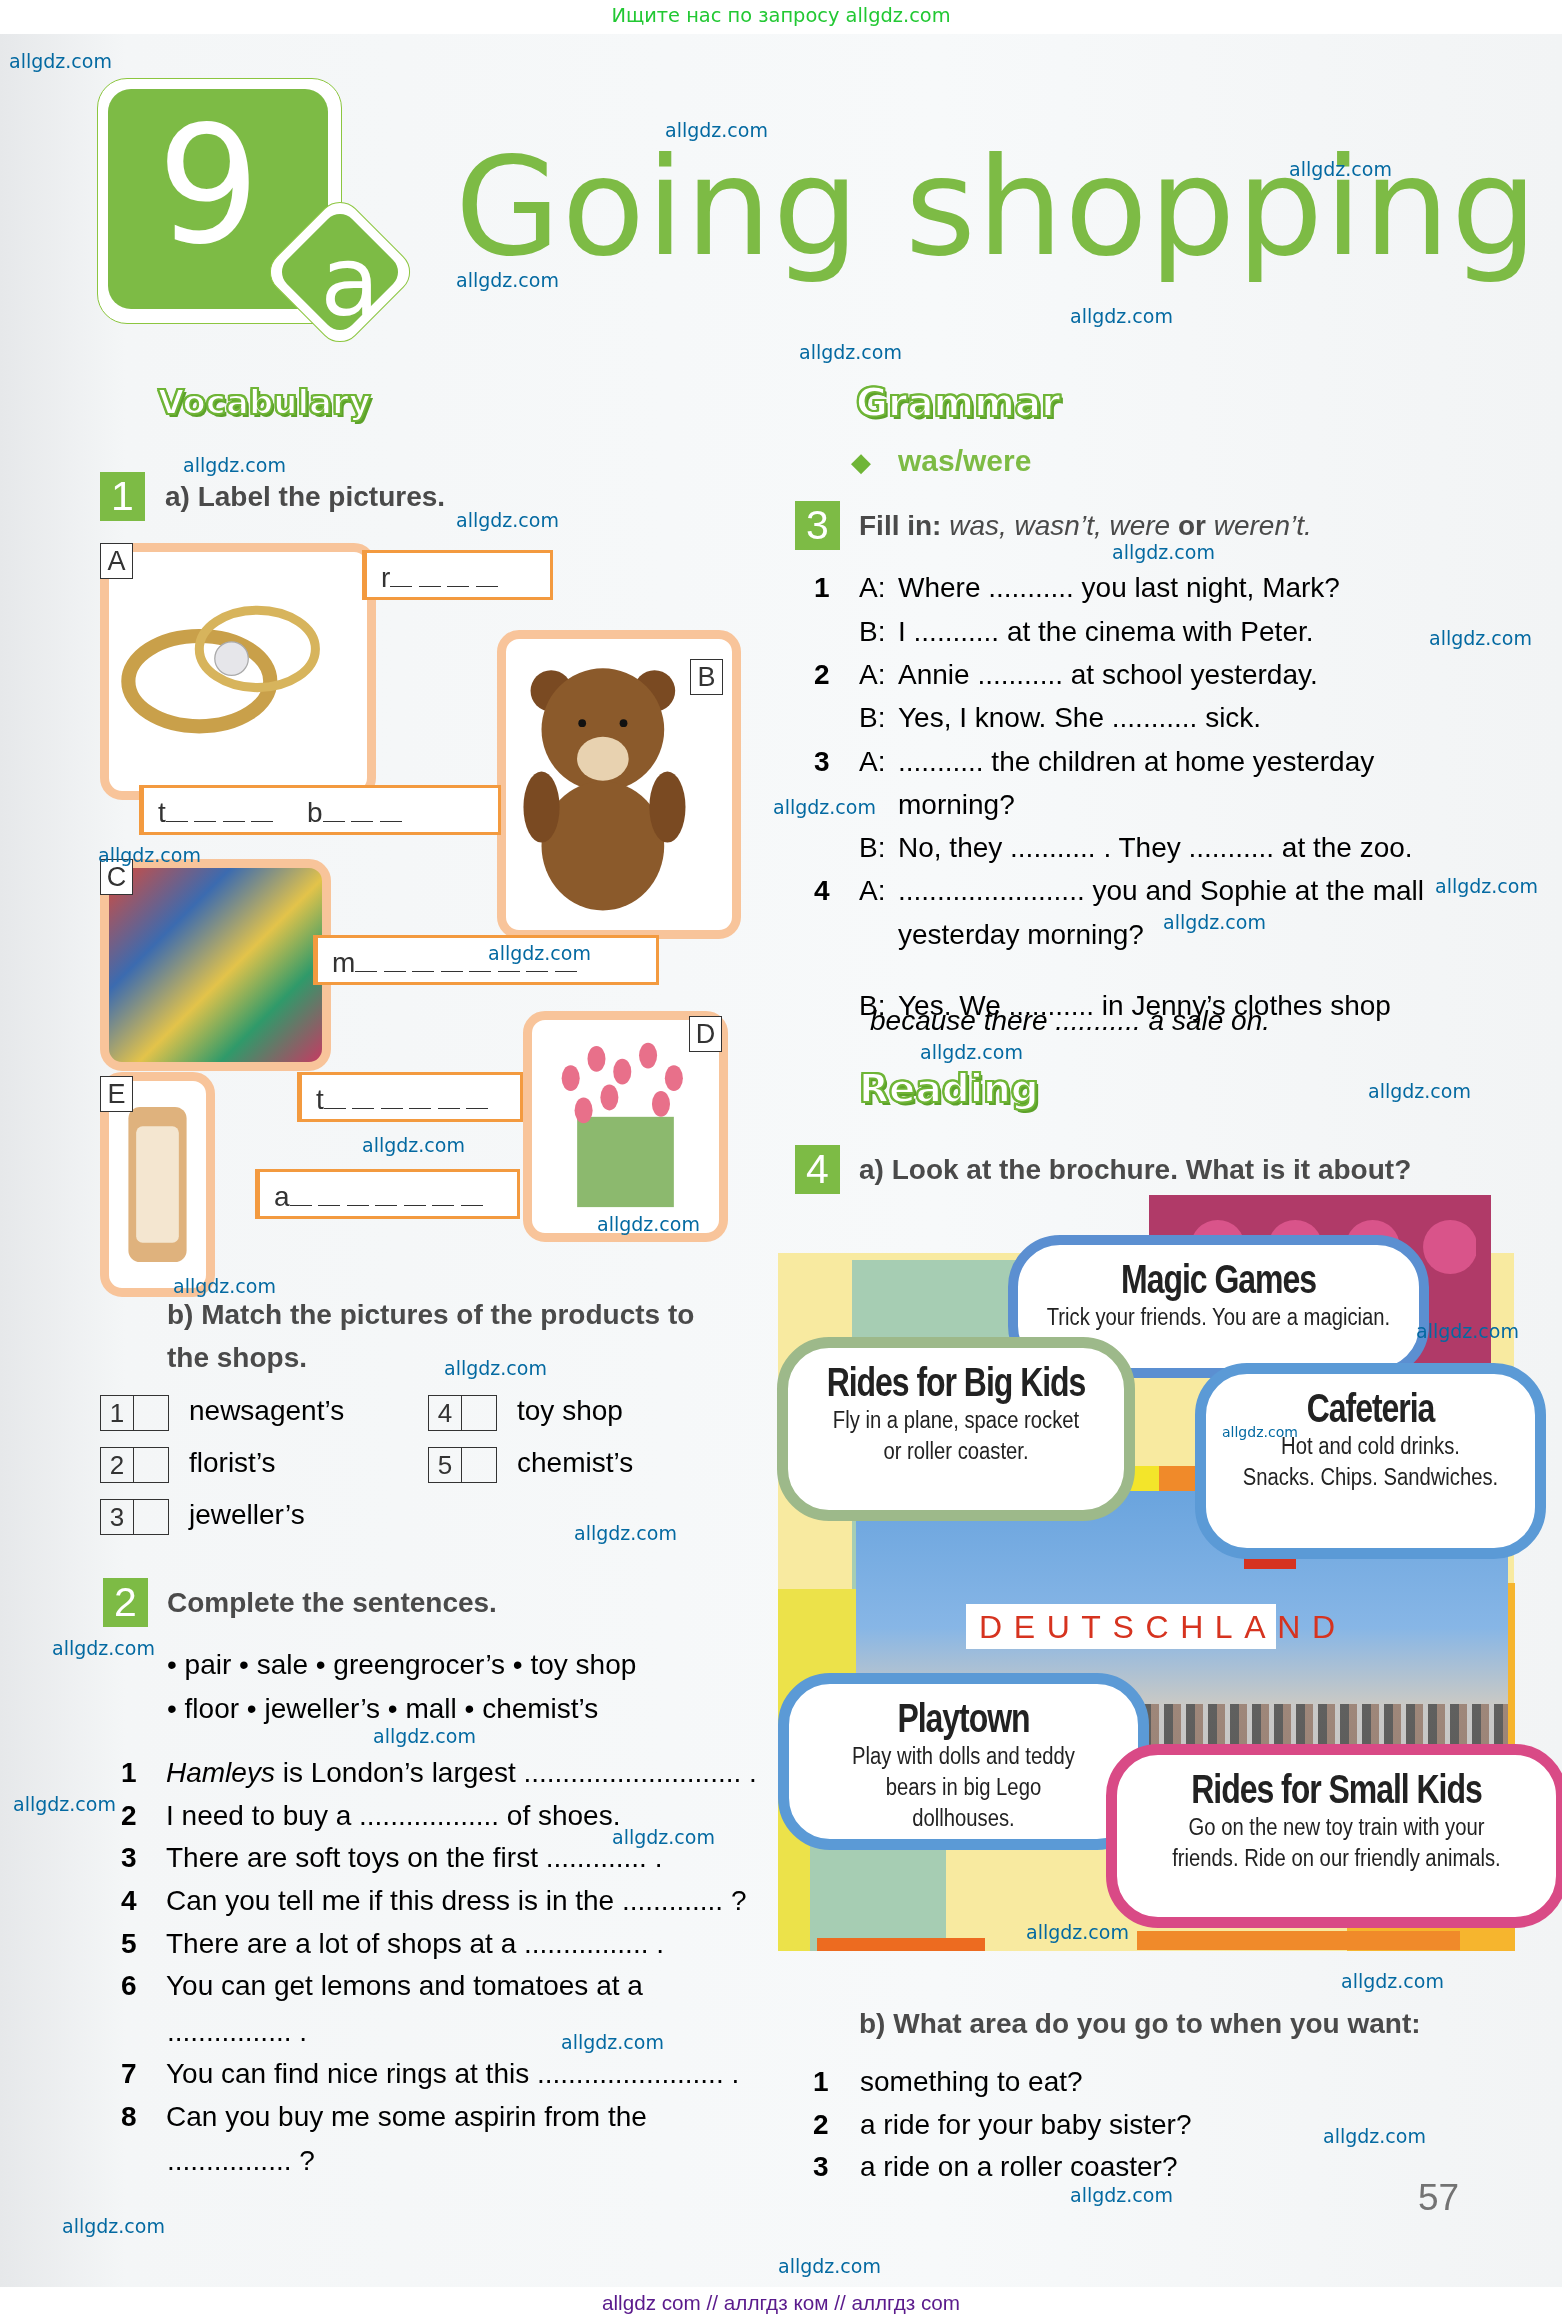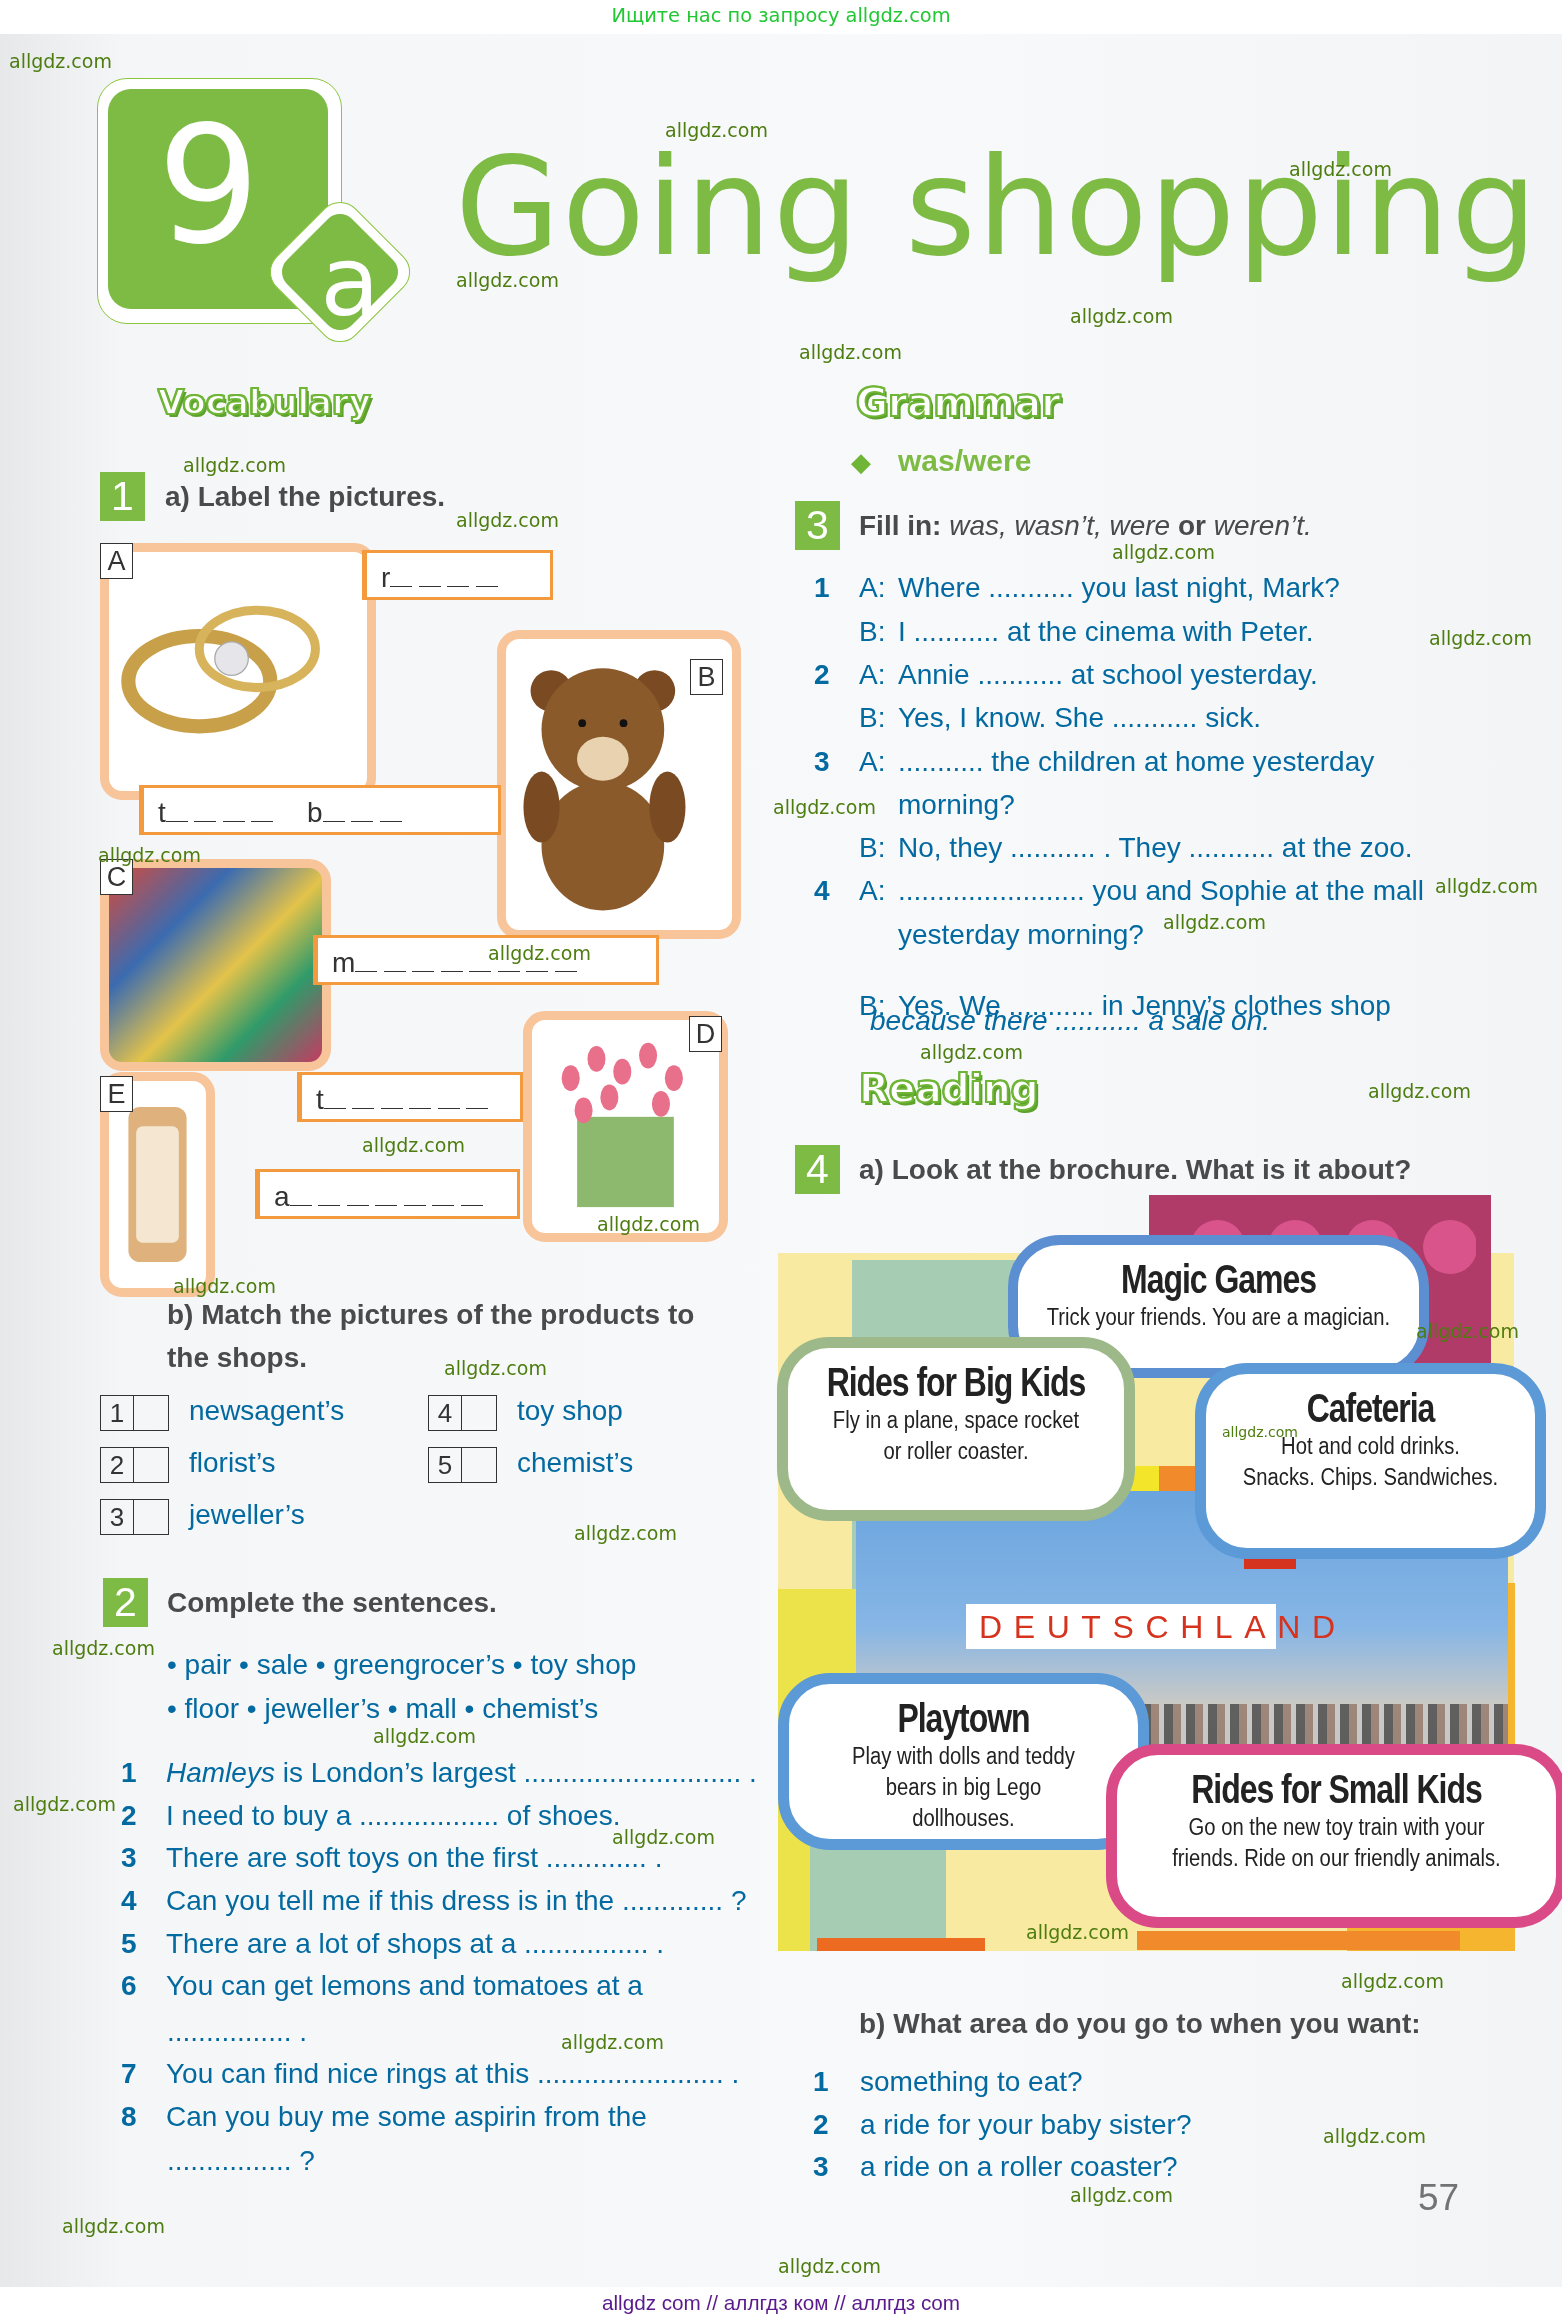--- a/index.html
+++ b/index.html
@@ -2,34 +2,34 @@
 <html style="font-size:10.3px"><head>
 <meta charset="utf-8">
 <style>
   html,body{margin:0;padding:0;}
   body{width:1562px;height:2319px;position:relative;background:#fff;overflow:hidden;font-family:"Liberation Sans",sans-serif;color:#444;}
   .topbar{position:absolute;left:0;top:0;width:1562px;height:32px;background:#fff;text-align:center;}
   .topbar span{font-family:"DejaVu Sans",sans-serif;font-size:19.4px;color:#22c833;line-height:32px;}
   .page{position:absolute;left:0;top:34px;width:1562px;height:2253px;background:linear-gradient(90deg,#e6e8ea 0,#f4f6f7 8%,#f7f9fa 60%,#f2f4f5 100%);}
   .bottombar{position:absolute;left:0;top:2287px;width:1562px;height:32px;background:#fff;text-align:center;}
   .bottombar span{font-size:20.7px;color:#5a1a8c;line-height:32px;}
-  .wm{position:absolute;font-family:"DejaVu Sans",sans-serif;font-size:19px;color:#4d7c0f;white-space:nowrap;}
+  .wm{position:absolute;font-family:"DejaVu Sans",sans-serif;font-size:19px;color:#0369a1;white-space:nowrap;}
   .abs{position:absolute;}
   
   .badge9{position:absolute;left:97px;top:78px;width:243px;height:244px;border:1.9px solid #8cc63f;border-radius:30px;background:#fff;}
   .badge9 .inner{position:absolute;left:10.3px;top:10.3px;width:220px;height:220px;border-radius:23px;background:#7dbb45;}
   .badge9 .num{position:absolute;left:59px;top:26px;font-size:162px;color:#fff;font-family:"DejaVu Sans",sans-serif;line-height:1;}
   .badgeA{position:absolute;left:284px;top:216px;width:110px;height:110px;transform:rotate(45deg);border:1.9px solid #8cc63f;border-radius:22px;background:#fff;}
   .badgeA .inner{position:absolute;left:9px;top:9px;width:92px;height:92px;border-radius:17px;background:#7dbb45;}
   .badgeA-letter{position:absolute;left:311px;top:233px;width:78px;text-align:center;font-size:97px;color:#fff;font-family:"DejaVu Sans",sans-serif;line-height:1;}
   .title{position:absolute;left:455px;top:139px;font-family:"DejaVu Sans",sans-serif;font-size:136px;color:#7dbb45;letter-spacing:1.3px;line-height:1;}
   .section{position:absolute;font-family:"DejaVu Sans",sans-serif;font-weight:bold;color:#fff;-webkit-text-stroke:1.9px #6fb536;text-shadow:2.6px 2.6px 0 #5da22a,-1.3px -1.3px 0 #6fb536,1.3px -1.3px 0 #6fb536,-1.3px 1.3px 0 #6fb536;}
   .numbox{position:absolute;background:#7dbb45;color:#fff;text-align:center;font-size:41px;line-height:49px;width:45px;height:49px;}
   .instr{position:absolute;font-size:28px;font-weight:bold;color:#4a4a4a;white-space:nowrap;}
-  .text{position:absolute;font-size:28px;color:#0369a1;white-space:nowrap;}
+  .text{position:absolute;font-size:28px;color:#000000;white-space:nowrap;}
   .text i{font-style:italic;}
   .picbox{position:absolute;border:9px solid #f8c49a;border-radius:22px;background:#fff;overflow:hidden;}
   .letterbox{position:absolute;width:31px;height:34px;border:1.9px solid #333;background:#fff;font-size:27px;line-height:34px;text-align:center;color:#333;}
   .labelbar{position:absolute;border:3.9px solid #f39a3f;border-left-width:5.2px;background:#fff;height:50px;font-size:28px;color:#333;line-height:50px;padding-left:14px;box-sizing:border-box;}
   .blank{display:inline-block;border-bottom:1.9px solid #333;width:22px;margin-right:6.5px;height:6.5px;vertical-align:baseline;}
   .matchbox{position:absolute;height:34px;border:1.9px solid #333;display:flex;}
   .matchbox .n{width:32px;border-right:1.9px solid #333;font-size:26px;line-height:34px;text-align:center;color:#333;}
   .matchbox .e{width:34px;}
   
   .bro{position:absolute;left:778px;top:1195px;width:736px;height:756px;}

